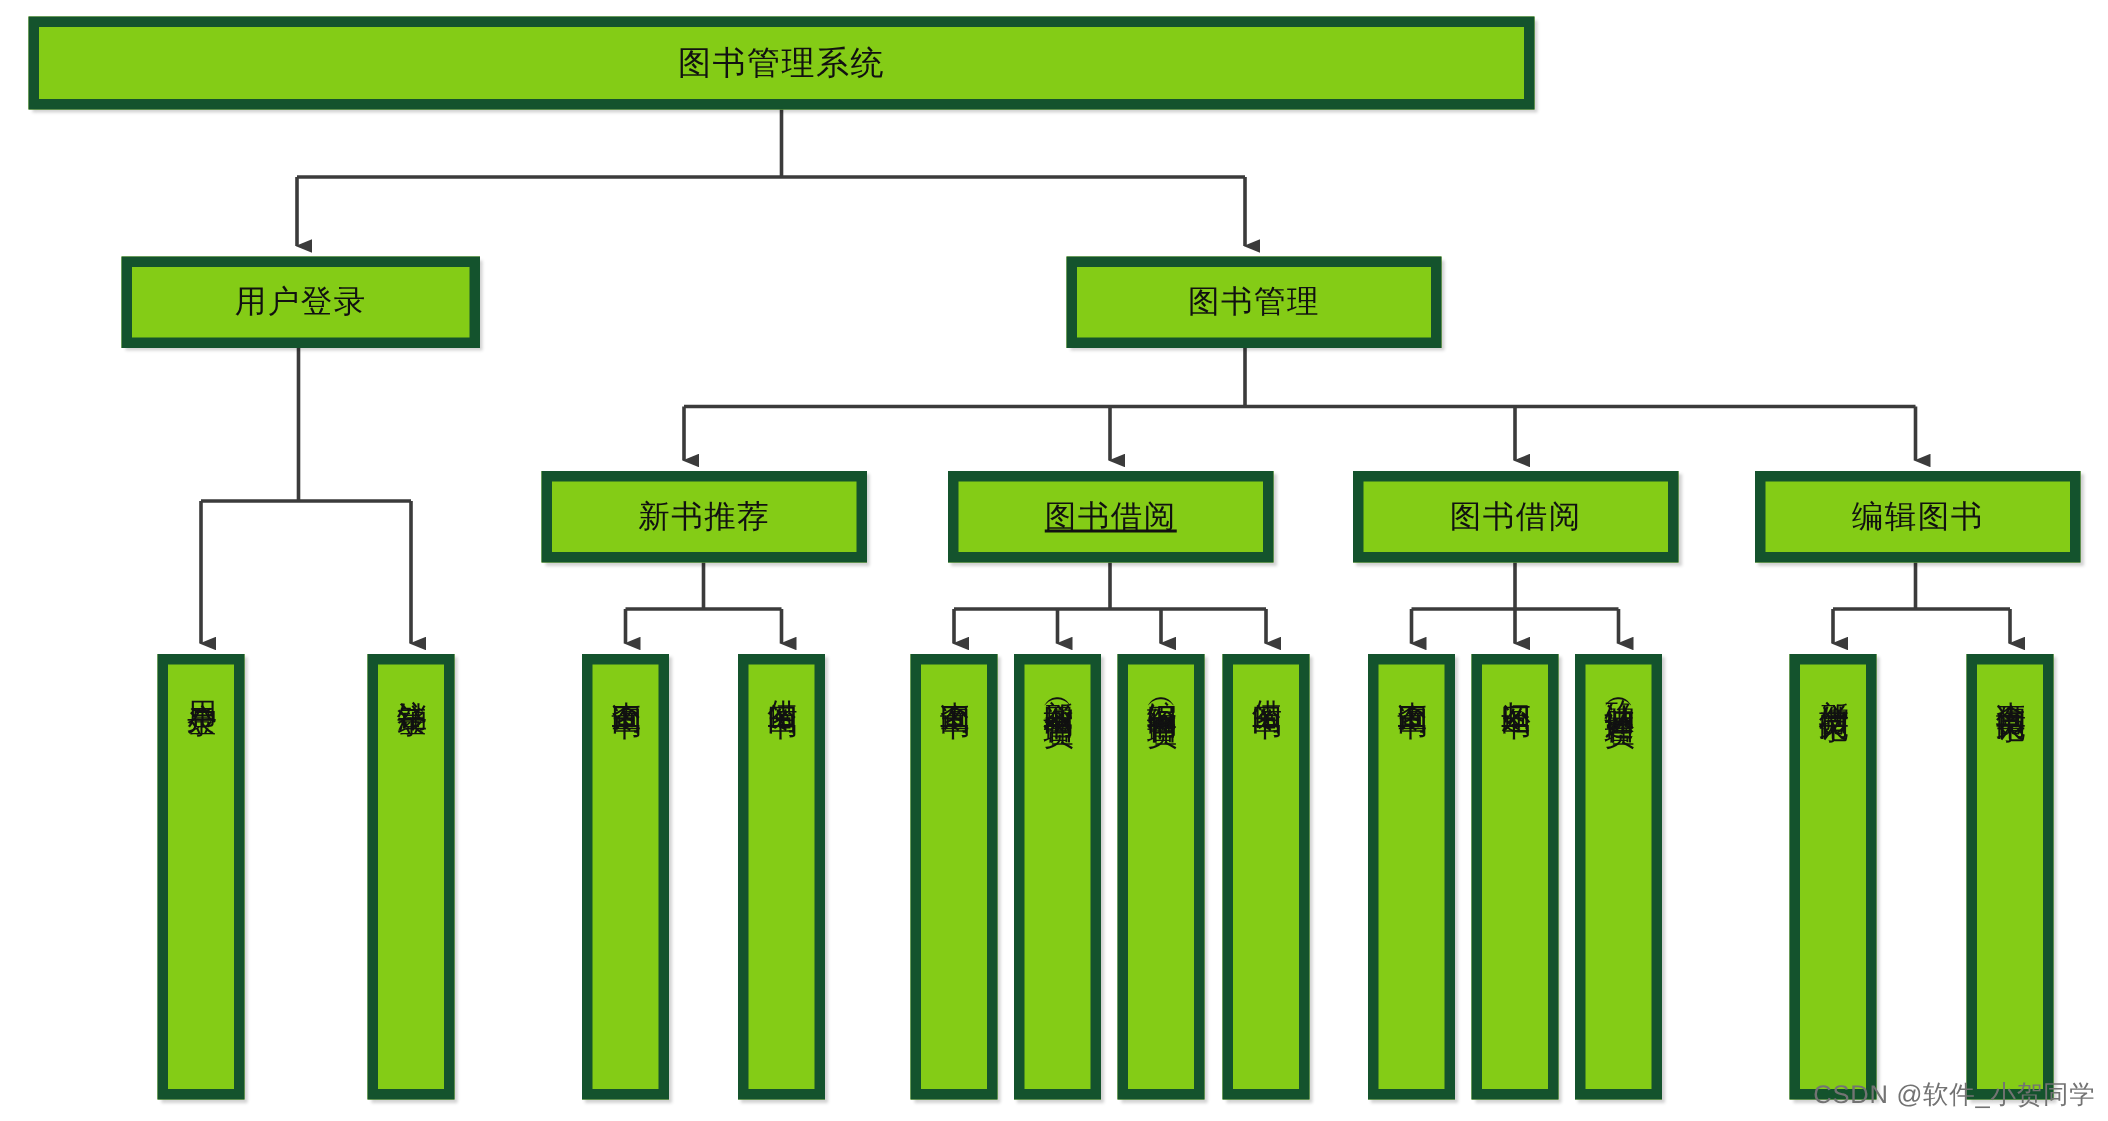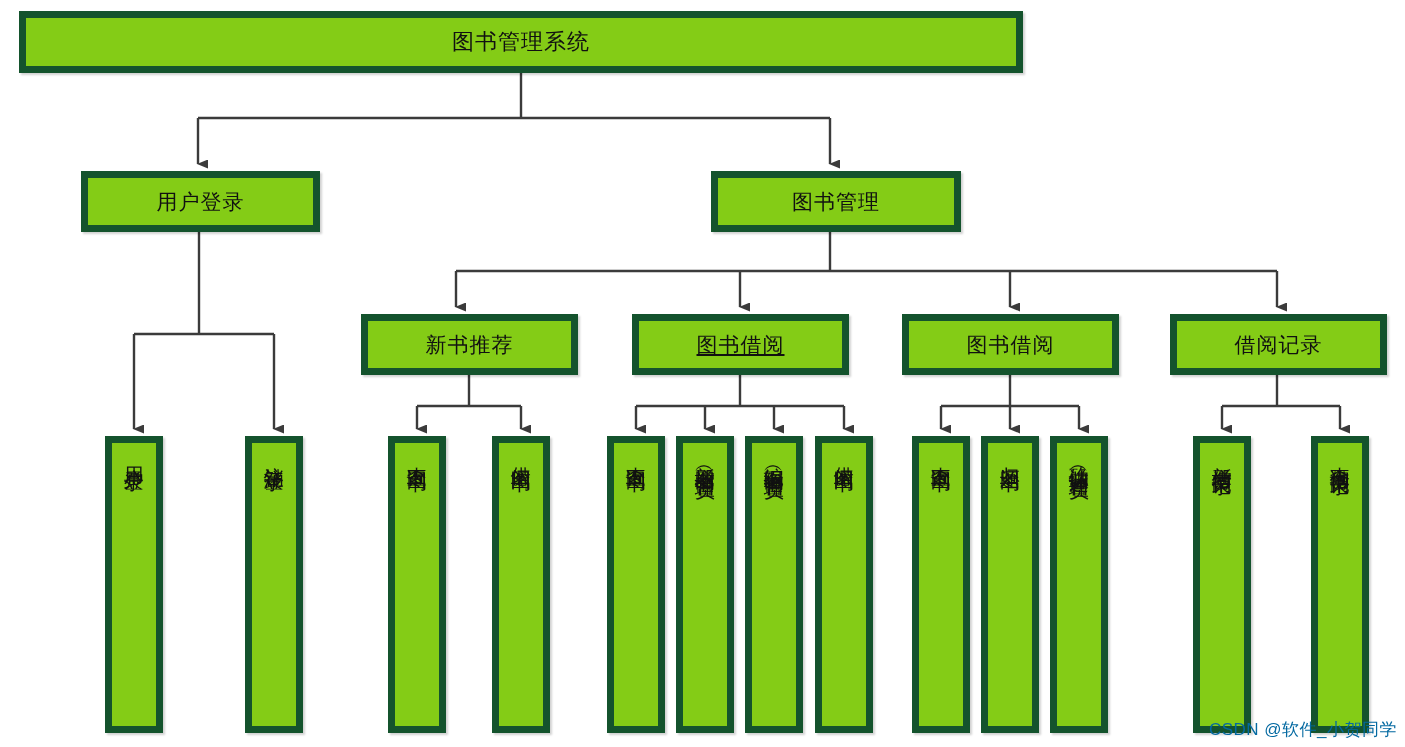--- a/index.html
+++ b/index.html
@@ -60,21 +60,21 @@
     color: #111111;
   }
   .htext {
     white-space: nowrap;
   }
   #watermark {
     position: absolute;
     right: 8px;
     bottom: 6px;
     font-size: 17px;
-    color: #0369a1;
+    color: #737373;
     letter-spacing: 0.5px;
     white-space: nowrap;
   }
 </style>
 </head>
 <body>
 
 <div id="canvas">
 
   <svg id="edges" viewBox="0 0 1405 747" xmlns="http://www.w3.org/2000/svg">
@@ -141,21 +141,21 @@
   <div class="node horizontal" style="left:361px; top:314px; width:217px; height:61px;">
     <span class="htext">新书推荐</span>
   </div>
   <div class="node horizontal" style="left:632px; top:314px; width:217px; height:61px;text-decoration:underline;">
     <span class="htext">图书借阅</span>
   </div>
   <div class="node horizontal" style="left:902px; top:314px; width:217px; height:61px;">
     <span class="htext">图书借阅</span>
   </div>
   <div class="node horizontal" style="left:1170px; top:314px; width:217px; height:61px;">
-    <span class="htext">借阅记录</span>
+    <span class="htext">编辑图书</span>
   </div>
 
   <div class="node vertical" style="left:105px; top:436px; width:58px; height:297px;">
     <span class="vtext">用户登录</span>
   </div>
   <div class="node vertical" style="left:245px; top:436px; width:58px; height:297px;">
     <span class="vtext">注销登录</span>
   </div>
 
   <div class="node vertical" style="left:388px; top:436px; width:58px; height:297px;">

